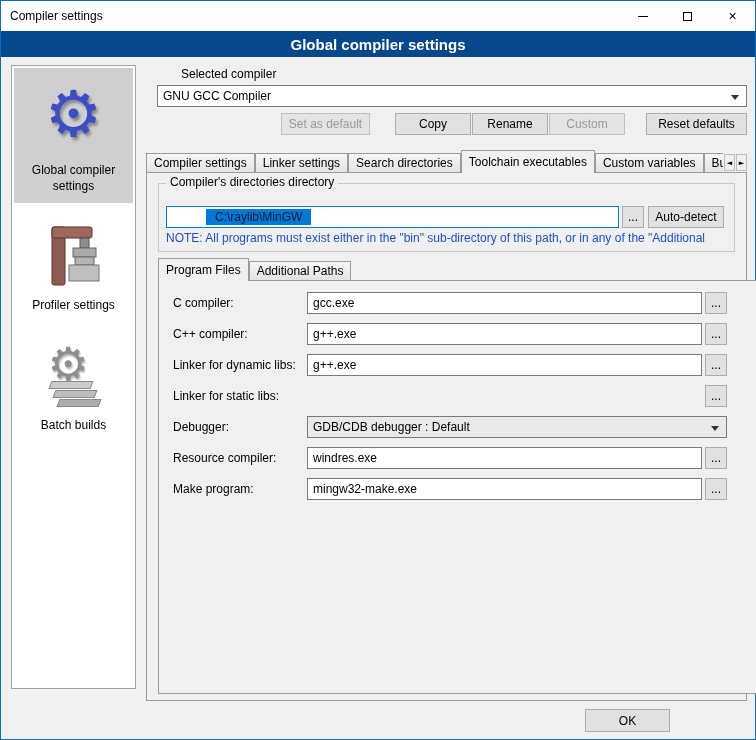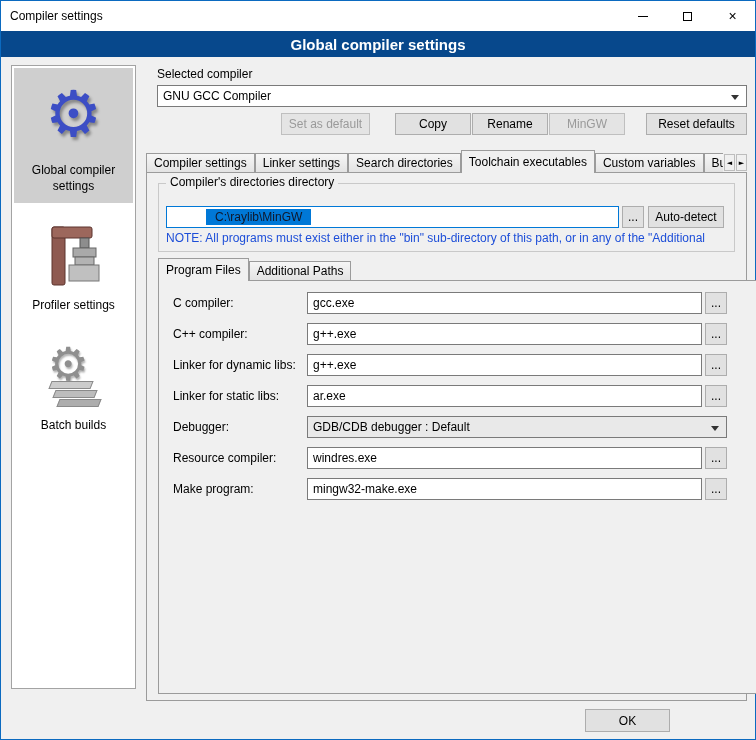--- a/index.html
+++ b/index.html
@@ -78,21 +78,21 @@
   .combo .chevron {
     position:absolute; right:7px; top:9px; width:0; height:0;
     border-left:4px solid transparent; border-right:4px solid transparent;
     border-top:5px solid #333;
   }
   .combo.gray { background:#e9e9e9; }
   .field {
     position:absolute; height:22px; background:#fff; border:1px solid #7a7a7a;
     display:flex; align-items:center; padding:0 5px; font-size:12px; white-space:nowrap; overflow:hidden;
   }
-  .label12 { position:absolute; font-size:12px; white-space:nowrap; }
+  .label12 { position:absolute; font-size:12px; white-space:nowrap;margin-left:24px; }
   
   .tabstrip {
     position:absolute; left:145px; top:149px; width:577px; height:23px;
     display:flex; align-items:flex-end; overflow:hidden;
   }
   .tab {
     height:19px; margin-bottom:1px; padding:0 7px;
     background:linear-gradient(#f6f6f6,#e3e3e3);
     border:1px solid #9b9b9b; border-bottom:none;
     display:flex; align-items:center; font-size:12px; white-space:nowrap; cursor:pointer;
@@ -198,21 +198,21 @@
 
   <div class="label12" style="left:156px; top:66px;">Selected compiler</div>
   <div class="combo" style="left:156px; top:84px; width:590px;">
     <span>GNU GCC Compiler</span>
     <span class="chevron"></span>
   </div>
 
   <div class="btn disabled" style="left:280px; top:112px; width:89px;">Set as default</div>
   <div class="btn" style="left:394px; top:112px; width:76px;">Copy</div>
   <div class="btn" style="left:471px; top:112px; width:76px;">Rename</div>
-  <div class="btn disabled" style="left:548px; top:112px; width:76px;">MinGW</div>
+  <div class="btn disabled" style="left:548px; top:112px; width:76px;">Custom</div>
   <div class="btn" style="left:645px; top:112px; width:101px;">Reset defaults</div>
 
   <div class="tabstrip">
     <div class="tab">Compiler settings</div>
     <div class="tab">Linker settings</div>
     <div class="tab">Search directories</div>
     <div class="tab active">Toolchain executables</div>
     <div class="tab">Custom variables</div>
     <div class="tab">Build options</div>
   </div>
@@ -252,23 +252,20 @@
       </div>
     <div class="btn row-browse" style="top:42px;">...</div>
 
     <span class="row-label" style="top:77px;">Linker for dynamic libs:</span>
     <div class="field row-field" style="top:73px;">
         <span>g++.exe</span>
       </div>
     <div class="btn row-browse" style="top:73px;">...</div>
 
     <span class="row-label" style="top:108px;">Linker for static libs:</span>
-    <div class="field row-field" style="top:104px;">
-        <span>ar.exe</span>
-      </div>
     <div class="btn row-browse" style="top:104px;">...</div>
 
     <span class="row-label" style="top:139px;">Debugger:</span>
     <div class="combo gray row-combo" style="top:135px;">
       <span>GDB/CDB debugger : Default</span>
       <span class="chevron"></span>
     </div>
 
     <span class="row-label" style="top:170px;">Resource compiler:</span>
     <div class="field row-field" style="top:166px;">

